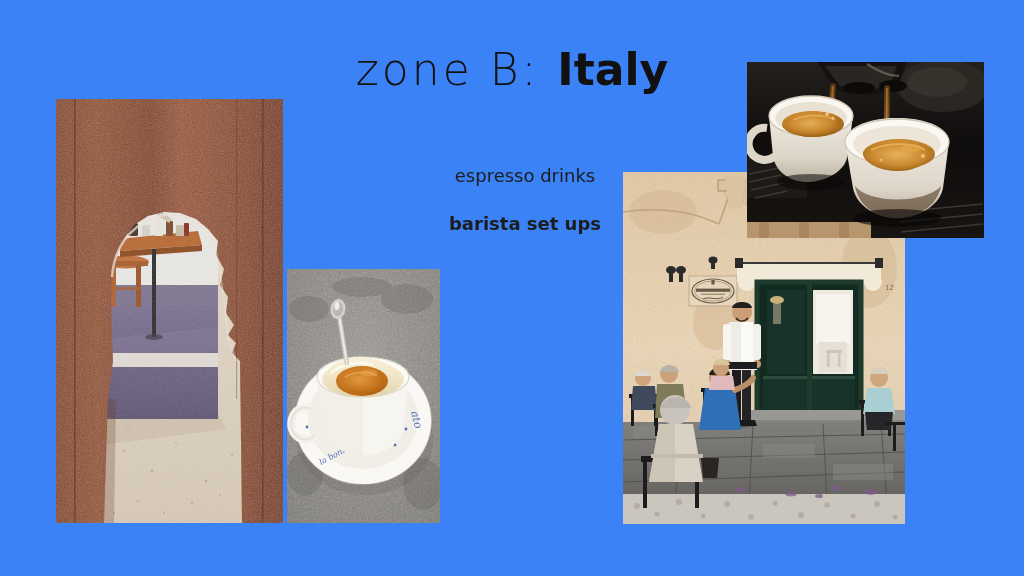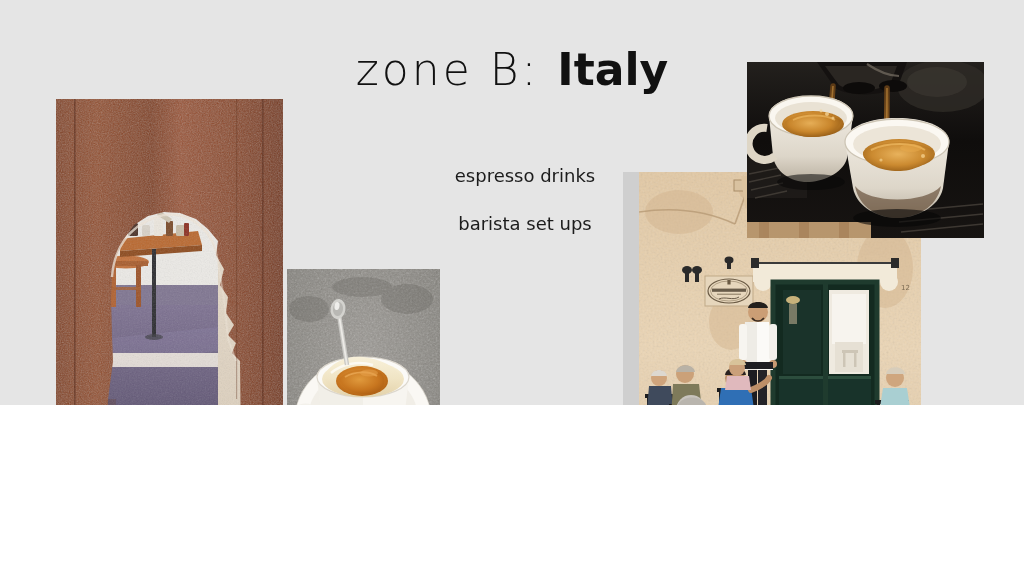--- a/index.html
+++ b/index.html
@@ -3,22 +3,22 @@
 <meta charset="utf-8">
 <style>
   html, body {
     margin: 0;
     padding: 0;
     background: #ffffff;
   }
   #slide {
     position: relative;
     width: 1024px;
-    height: 405px;
-    background: #e5e5e5;
+    height: 576px;
+    background: #3b82f6;
     overflow: hidden;
     font-family: "Liberation Sans", sans-serif;
   }
 
   
   #title {
     position: absolute;
     left: 0;
     top: 44px;
     width: 1024px;
@@ -51,34 +51,34 @@
   }
   #keywords .kw {
     font-size: 18px;
     color: #1c1c1c;
     line-height: 20px;
     margin-bottom: 28px;
     font-family: "DejaVu Sans", sans-serif;
     font-weight: 400;
     white-space: nowrap;
   }
-  #keywords .kw:last-child { margin-bottom: 0; }
+  #keywords .kw:last-child { margin-bottom: 0; font-weight: bold; }
 
   
   .photo {
     position: absolute;
     overflow: hidden;
     background: #cfcfcf;
   }
   .photo svg { display: block; width: 100%; height: 100%; }
 
   
   #photo-doorway   { left: 56px;  top: 99px;  width: 227px; height: 424px; z-index: 2; }
   #photo-affogato  { left: 287px; top: 269px; width: 153px; height: 254px; z-index: 4; }
-  #photo-cafe      { left: 623px; top: 172px; width: 282px; height: 352px; z-index: 2; padding-left: 16px; }
+  #photo-cafe      { left: 623px; top: 172px; width: 282px; height: 352px; z-index: 2; }
   #photo-espresso  { left: 747px; top: 62px;  width: 237px; height: 176px; z-index: 6; }
 </style>
 </head>
 <body>
 
 <div id="slide">
 
   <div id="title">
     <span class="t-light">zone B:</span><span class="t-bold">Italy</span>
   </div>

